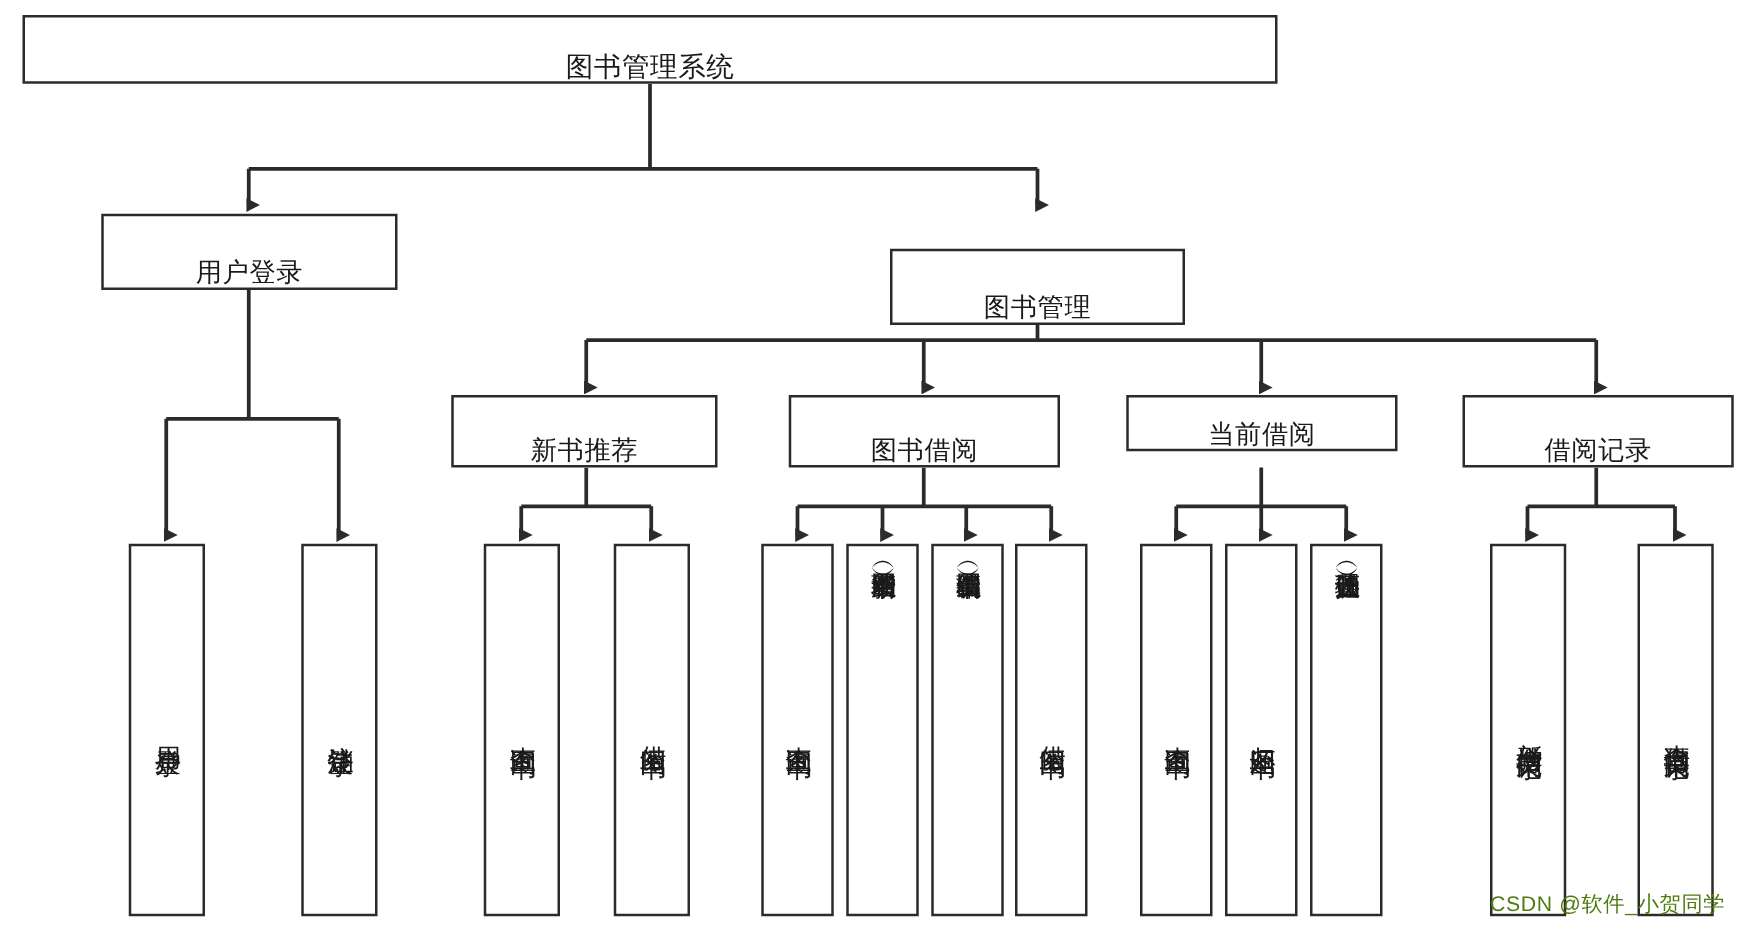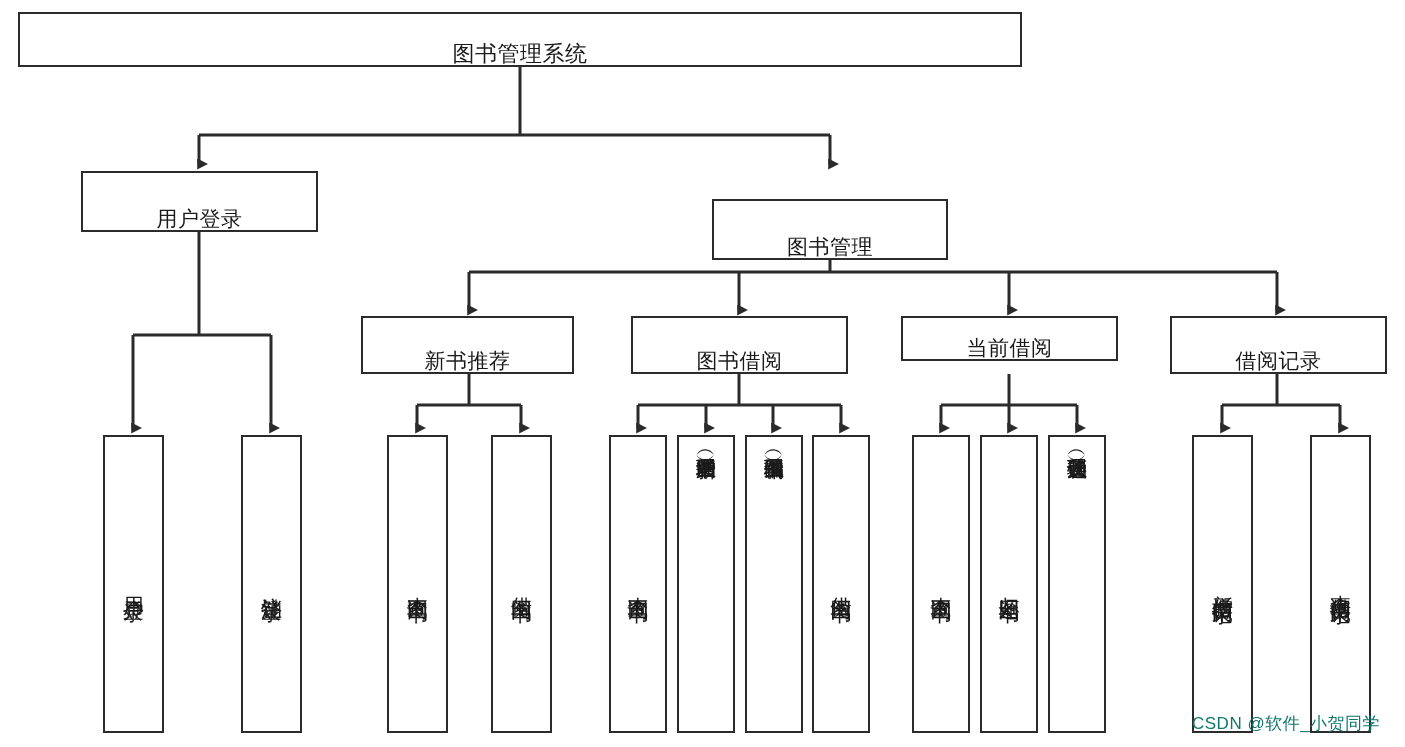--- a/index.html
+++ b/index.html
@@ -71,21 +71,21 @@
   
   .node.vert.mid {
     align-items: center;
     padding-top: 0;
   }
   .watermark {
     position: absolute;
     left: 1192px;
     top: 712px;
     font-size: 17px;
-    color: #0f766e;
+    color: #4d7c0f;
     letter-spacing: 0.5px;
     white-space: nowrap;
     user-select: none;
   }
 </style>
 </head>
 <body>
 
 <div id="diagram-root">
 

